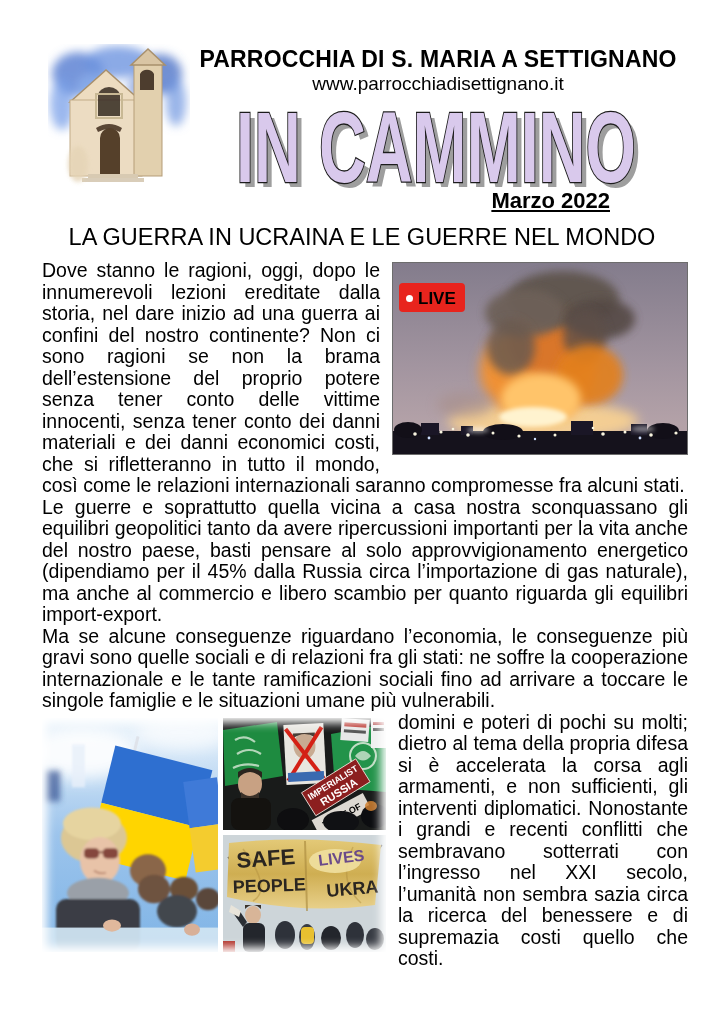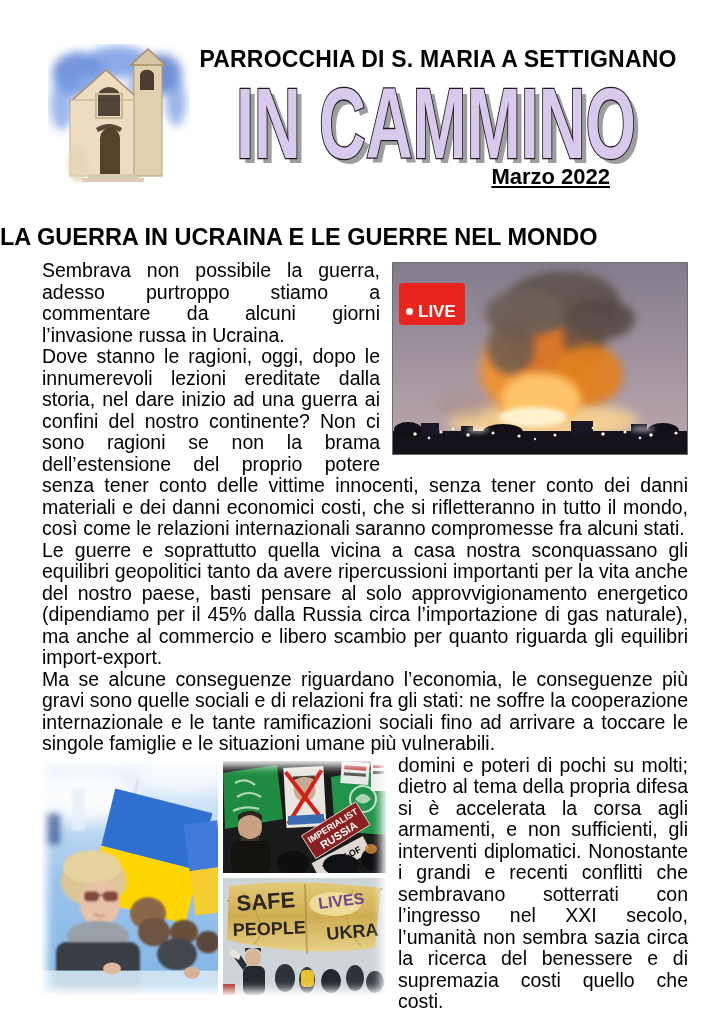--- a/index.html
+++ b/index.html
@@ -9,29 +9,29 @@
   
   .header{position:relative;height:212px;}
   .church{position:absolute;left:48px;top:44px;width:142px;height:148px;}
   .header-right{margin-left:170px;margin-right:18px;text-align:center;padding-top:46px;}
   .parish-name{font-size:23px;font-weight:bold;line-height:26px;letter-spacing:.2px;}
   .website{font-size:19px;line-height:24px;}
   .masthead-svg{display:block;margin:2px auto 0 auto;}
   .issue-date{font-size:22px;font-weight:bold;line-height:22px;text-align:right;padding-right:96px;margin-top:-2px;text-decoration:underline;}
 
   
-  .headline{font-size:23.5px;font-weight:bold;text-align:left;margin:12px 0 0 0;line-height:27px;}
+  .headline{font-size:23.5px;font-weight:normal;text-align:center;margin:12px 0 0 0;line-height:27px;}
 
   
   .article{padding:9px 36px 0 42px;font-size:19.5px;line-height:21.5px;text-align:justify;}
   .article p{margin:0;}
   .photo-explosion{float:right;width:296px;height:193px;margin:2px 0 4px 12px;border:1px solid #6d6d6d;position:relative;box-sizing:border-box;}
   .photo-explosion svg{display:block;width:100%;height:100%;}
-  .live-badge{position:absolute;top:20px;left:6px;background:#e8241d;color:#ffffff;font-weight:bold;
-    font-size:17px;line-height:17px;padding:20px 9px 5px 7px;border-radius:4px;display:flex;align-items:center;gap:5px;}
+  .live-badge{position:absolute;top:20px;left:6px;background:#e8241d;color:#000000;font-weight:bold;
+    font-size:17px;line-height:17px;padding:7px 9px 5px 7px;border-radius:4px;display:flex;align-items:center;gap:5px;}
   .live-dot{width:7px;height:7px;border-radius:50%;background:#fff;display:inline-block;}
 
   .closing-row{display:flex;align-items:flex-start;}
   .collage{flex:0 0 344px;width:344px;height:234px;margin:6px 12px 0 0;position:relative;
     display:grid;grid-template-columns:176px 163px;grid-template-rows:112px 117px;gap:5px;}
   .collage::after{content:"";position:absolute;inset:-3px;box-shadow:inset 0 0 10px 8px #fff;pointer-events:none;}
   .collage svg{display:block;width:100%;height:100%;}
   .c-left{grid-row:1/3;}
   .closing-text{flex:1;}
 
@@ -79,20 +79,21 @@
         <path d="M48,84 q13,-8 26,0 l-2,4 q-11,-6 -22,0 z" fill="#5a4636"></path>
         <path d="M52,130 v-36 a10,10 0 0 1 20,0 v36 z" fill="#54402c"></path>
         <rect x="40" y="130" width="50" height="4" fill="#d8cab2"></rect>
         <rect x="34" y="134" width="62" height="4" fill="#cfc0a8" opacity=".8"></rect>
         <ellipse cx="30" cy="120" rx="10" ry="18" fill="#e5d4b6" opacity=".8" filter="url(#b2)"></ellipse>
       </g>
     </svg>
 
     <div class="header-right">
       <div class="parish-name">PARROCCHIA DI S. MARIA A SETTIGNANO</div>
+      <div class="website">www.parrocchiadisettignano.it</div>
       <svg class="masthead-svg" width="412" height="94" viewBox="0 0 412 94">
         <text x="9" y="89" font-family="Liberation Sans, sans-serif" font-weight="bold" font-size="100" textLength="400" lengthAdjust="spacingAndGlyphs" fill="#9e9e9e">IN CAMMINO</text>
         <text x="4" y="84" font-family="Liberation Sans, sans-serif" font-weight="bold" font-size="100" textLength="400" lengthAdjust="spacingAndGlyphs" paint-order="stroke" stroke-width="2.6" stroke="#1c1c1c" fill="#d9c9ec">IN CAMMINO</text>
       </svg>
       <div class="issue-date">Marzo 2022</div>
     </div>
   </div>
 
   <div class="headline">LA GUERRA IN UCRAINA E LE GUERRE NEL MONDO</div>
 
@@ -162,21 +163,20 @@
               <circle cx="142" cy="176" r="1.2"></circle>
             </g>
         </g>
       </svg>
       <div class="live-badge">
         <span class="live-dot"></span>
         <span>LIVE</span>
       </div>
     </div>
 
-    <p>Sembrava non possibile la guerra, adesso purtroppo stiamo a commentare da alcuni giorni l’invasione russa in Ucraina.</p>
     <p>Dove stanno le ragioni, oggi, dopo le innumerevoli lezioni ereditate dalla storia, nel dare inizio ad una guerra ai confini del nostro continente? Non ci sono ragioni se non la brama dell’estensione del proprio potere senza tener conto delle vittime innocenti, senza tener conto dei danni materiali e dei danni economici costi, che si rifletteranno in tutto il mondo, così come le relazioni internazionali saranno compromesse fra alcuni stati.</p>
     <p>Le guerre e soprattutto quella vicina a casa nostra sconquassano gli equilibri geopolitici tanto da avere ripercussioni importanti per la vita anche del nostro paese, basti pensare al solo approvvigionamento energetico (dipendiamo per il 45% dalla Russia circa l’importazione di gas naturale), ma anche al commercio e libero scambio per quanto riguarda gli equilibri import-export.</p>
     <p>Ma se alcune conseguenze riguardano l’economia, le conseguenze più gravi sono quelle sociali e di relazioni fra gli stati: ne soffre la cooperazione internazionale e le tante ramificazioni sociali fino ad arrivare a toccare le singole famiglie e le situazioni umane più vulnerabili.</p>
 
     <div class="closing-row">
 
       <div class="collage">
 
         <svg class="c-left" viewBox="0 0 176 230" preserveAspectRatio="none">
           <defs>

